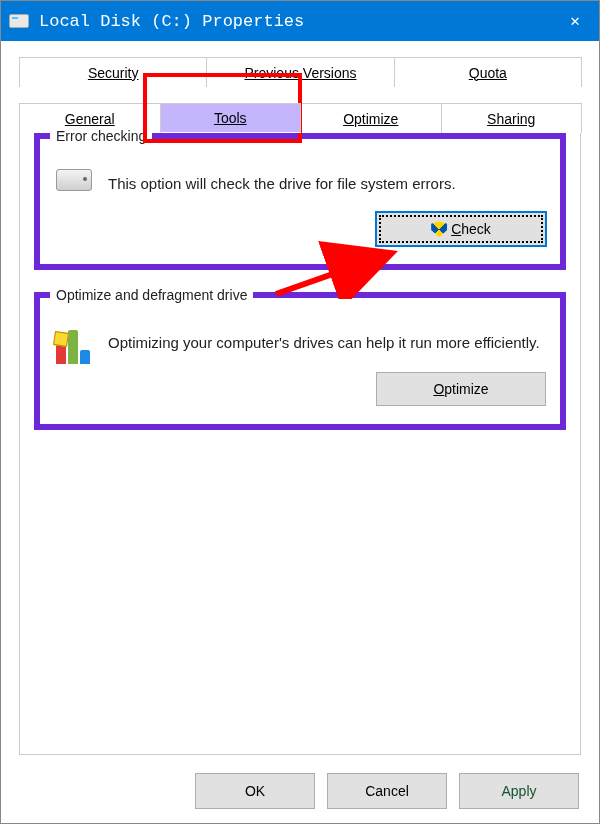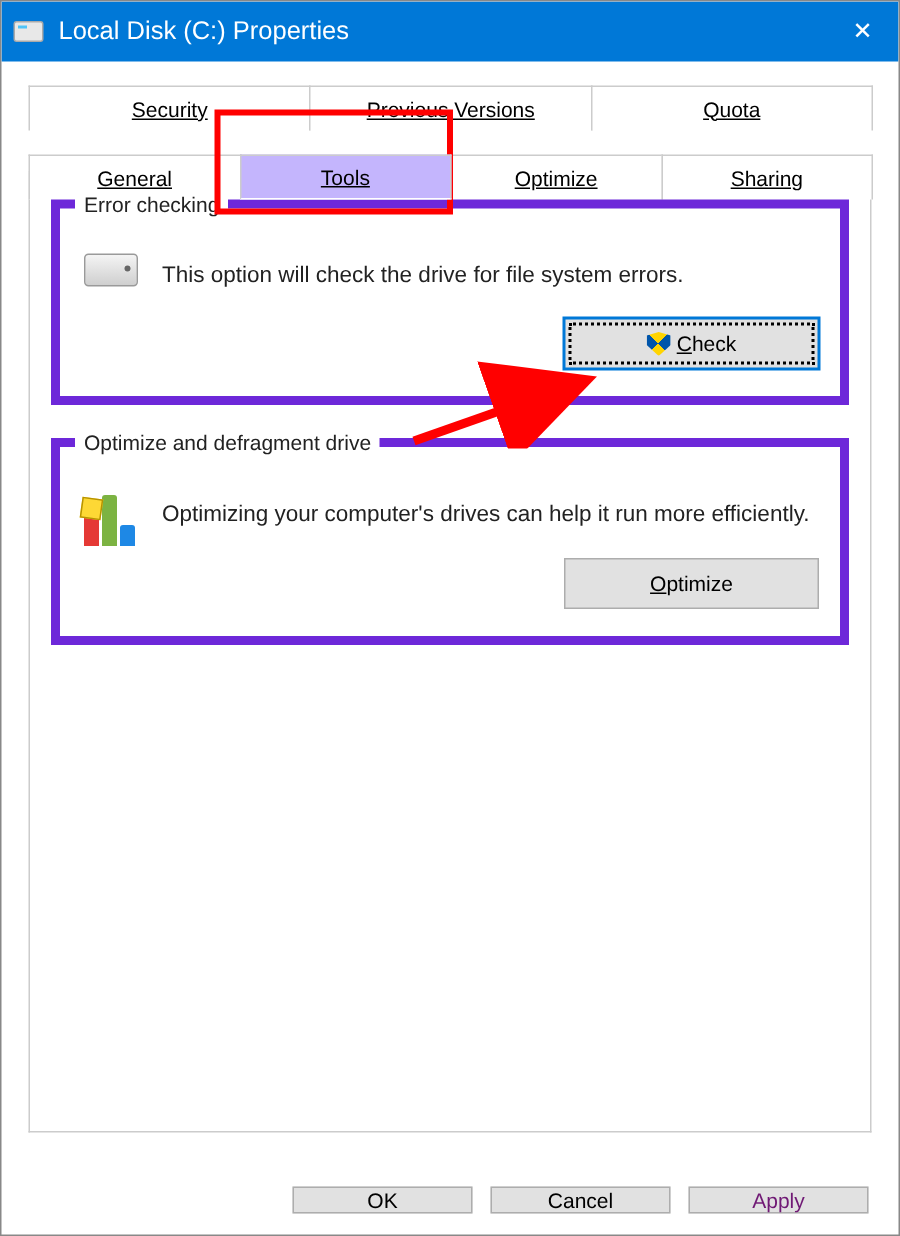--- a/index.html
+++ b/index.html
@@ -15,20 +15,21 @@
     border: 1px solid #888;
   }
   .titlebar {
     background: #0078d7;
     color: #fff;
     height: 40px;
     display: flex;
     align-items: center;
     padding: 0 8px;
     position: relative;
+    font-family: Liberation Mono, monospace;
   }
   .titlebar .drive-ico {
     width: 20px; height: 14px;
     background: #e8e8e8;
     border: 1px solid #aaa;
     border-radius: 2px;
     position: relative;
     margin-right: 10px;
   }
   .titlebar .drive-ico::before {
@@ -195,22 +196,22 @@
     clip-path: polygon(50% 0, 100% 15%, 100% 55%, 50% 100%, 0 55%, 0 15%);
   }
   .underline-first::first-letter { text-decoration: underline; }
   .footer {
     position: absolute;
     bottom: 14px;
     right: 20px;
     display: flex;
     gap: 12px;
   }
-  .footer .winbtn { min-width: 120px; height: 18px; }
-  .footer .winbtn.disabled { color: #701a75; }
+  .footer .winbtn { min-width: 120px; height: 36px; }
+  .footer .winbtn.disabled { color: #14532d; }
   .highlight-box {
     position: absolute;
     border: 4px solid #ff0000;
     pointer-events: none;
   }
   .arrow {
     position: absolute;
     pointer-events: none;
   }
 </style>

